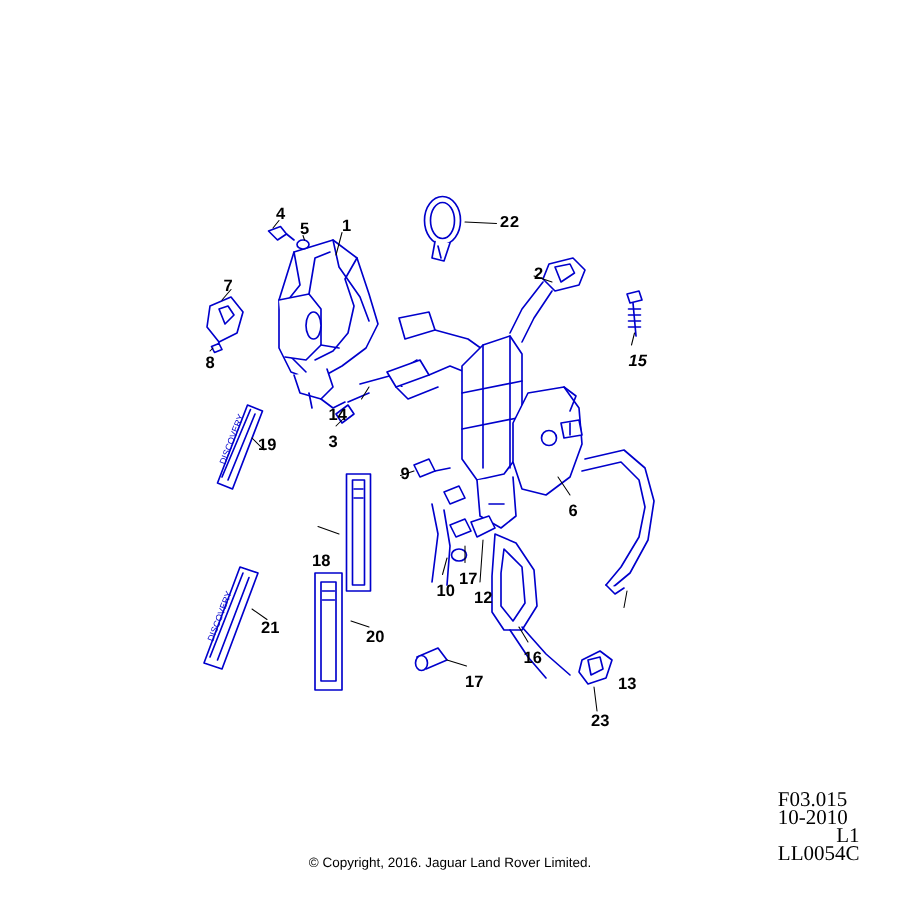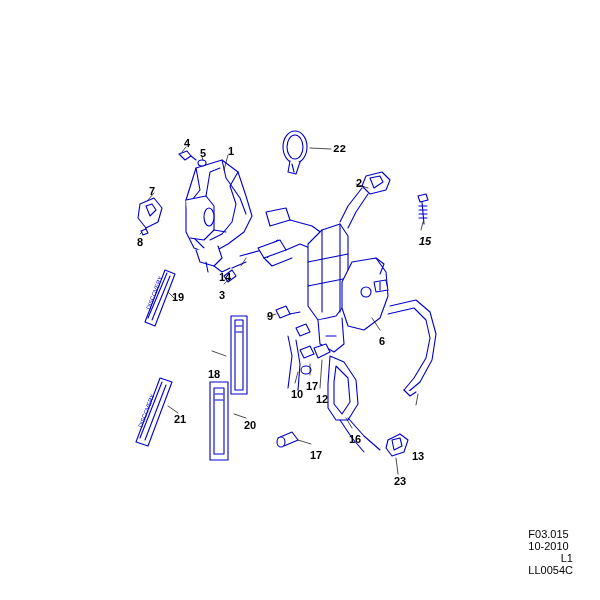--- a/index.html
+++ b/index.html
@@ -33,22 +33,22 @@
     font-weight: bold;
     color: #000000;
     line-height: 11px;
     white-space: nowrap;
   }
   .meta-block {
     position: absolute;
     right: 27px;
     top: 528px;
     text-align: left;
-    font-size: 11px;
-    font-family: Liberation Sans, sans-serif;
+    font-size: 14px;
+    font-family: Liberation Serif, serif;
     color: #000000;
     line-height: 12px;
   }
   .meta-block div {
     text-align: left;
   }
   .copyright {
     position: absolute;
     left: 0;
     top: 570px;
@@ -255,14 +255,15 @@
   <div class="callout" style="left:333px; top:144px;font-family:Liberation Mono, monospace;">22</div>
   <div class="callout" style="left:394px; top:476px;">23</div>
 
   <div class="meta-block">
     <div>F03.015</div>
     <div>10-2010</div>
     <div style="text-align:right;">L1</div>
     <div>LL0054C</div>
   </div>
 
+  <div class="copyright">© Copyright, 2016. Jaguar Land Rover Limited.</div>
 
 </div>
 
 </body></html>

